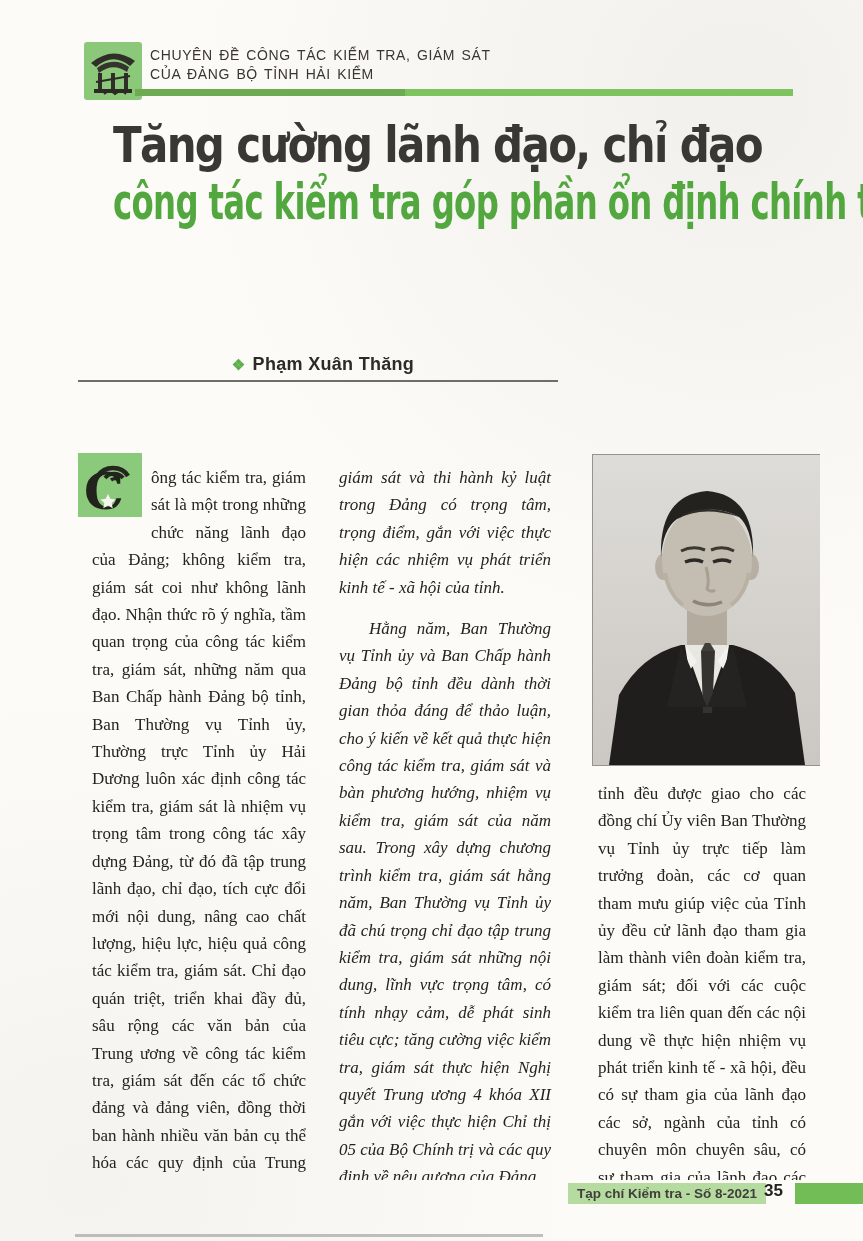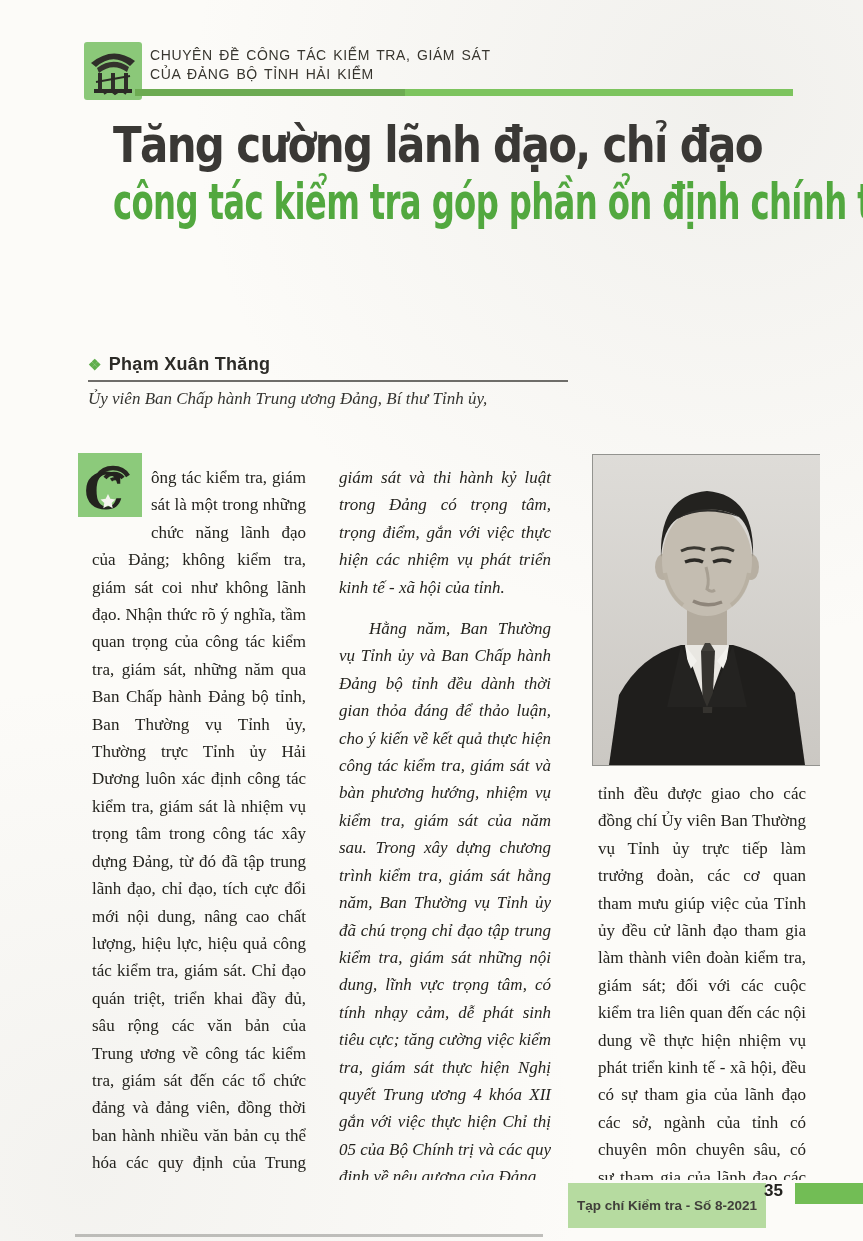--- a/index.html
+++ b/index.html
@@ -35,42 +35,42 @@
   
   .headline{position:absolute;left:85px;top:116px;width:740px;margin-left:28px;}
   .hl-row{height:58px;}
   .hl-line{
     display:inline-block;white-space:nowrap;transform-origin:left center;
     font-family:"DejaVu Sans", sans-serif;font-weight:bold;
   }
   .hl-black{font-size:50px;color:#3a3835;transform:scaleX(.84);letter-spacing:-2px;}
   .hl-green{font-size:49px;color:var(--title-green);transform:scaleX(.66);letter-spacing:-1px;}
   
-  .byline{position:absolute;left:88px;top:354px;width:490px;}
+  .byline{position:absolute;left:78px;top:354px;width:490px;text-align:center;}
   .author-row{font-family:"Liberation Sans", sans-serif;font-weight:bold;font-size:18px;color:#2c2b27;letter-spacing:.3px;}
   .author-row .diamond{color:#5fae4c;font-size:15px;margin-right:7px;}
   .author-underline{width:480px;height:2px;background:#4b4a46;opacity:.8;margin-top:5px;}
   .affiliation{font-style:italic;font-size:17px;line-height:23px;color:#343430;margin-top:5px;}
   
   .col{position:absolute;top:450px;height:730px;overflow:hidden;text-align:justify;
        font-size:17px;line-height:27.4px;color:var(--text-dark);}
   .col p{margin:14px;}
   .col-1{left:78px;width:242px;}
   .col-2{left:325px;width:240px;font-style:italic;}
   .col-3{left:584px;width:236px;}
   .justify-last{text-align-last:justify;}
   .indent{text-indent:30px;}
   .dropcap-box{float:left;width:64px;height:64px;margin:3px 9px 4px 0;}
   .photo-frame{width:227px;height:310px;margin:4px 0 12px 8px;border:1px solid #93938f;
                box-shadow:0 0 0 1px rgba(255,255,255,.6) inset;background:#d8d6d2;}
   
   .footer-journal{
     position:absolute;left:568px;top:1183px;height:21px;
     background:var(--footer-bar-bg);
-    display:flex;align-items:center;padding:12px 9px;
+    display:flex;align-items:center;padding:0 9px;
     font-family:"Liberation Sans", sans-serif;font-weight:bold;font-size:13.5px;color:#403f3a;
   }
   .footer-page{
     position:absolute;left:764px;top:1181px;
     font-family:"Liberation Sans", sans-serif;font-weight:bold;font-size:17px;color:#23221e;
   }
   .footer-bar{position:absolute;left:795px;top:1183px;width:68px;height:21px;background:var(--footer-rule);}
   .bleed-line{position:absolute;left:75px;top:1234px;width:468px;height:3px;background:#8e8e8a;opacity:.55;}
 </style>
 </head>
@@ -103,21 +103,20 @@
     <div class="hl-row"><span class="hl-line hl-black">Tăng cường lãnh đạo, chỉ đạo</span></div>
     <div class="hl-row"><span class="hl-line hl-green">công tác kiểm tra góp phần ổn định chính trị,</span></div>
   </div>
 
   <div class="byline">
     <div class="author-row">
       <span class="diamond">❖</span><span>Phạm Xuân Thăng</span>
     </div>
     <div class="author-underline"></div>
     <div class="affiliation">
-      <div>Ủy viên Ban Chấp hành Trung ương Đảng, Bí thư Tỉnh ủy,</div>
     </div>
   </div>
 
   <div class="col col-1">
     <div class="dropcap-box">
       <svg viewBox="0 0 64 64" width="64" height="64">
         <rect width="64" height="64" fill="var(--dropcap-bg)"></rect>
         <path d="M20 23 a17 15 0 0 1 30 0" stroke="#262620" stroke-width="4.5" fill="none"></path>
         <path d="M27 25 a11 10 0 0 1 18 0" stroke="#262620" stroke-width="4" fill="none"></path>
         <path d="M33 27 a6 5 0 0 1 8 0" stroke="#262620" stroke-width="3.5" fill="none"></path>

